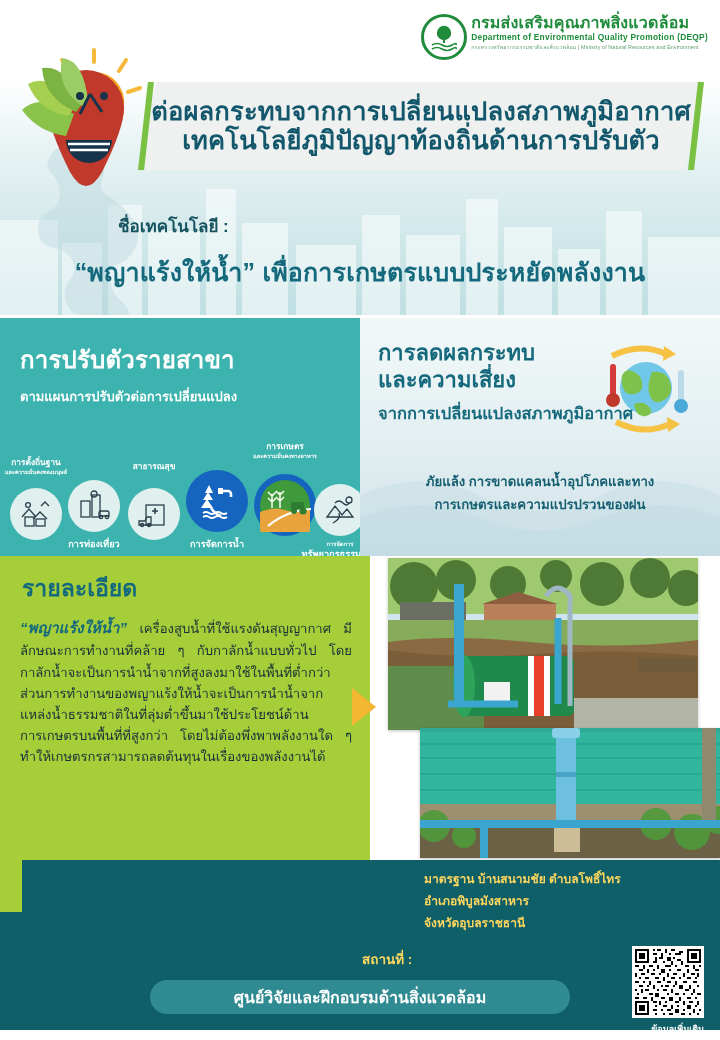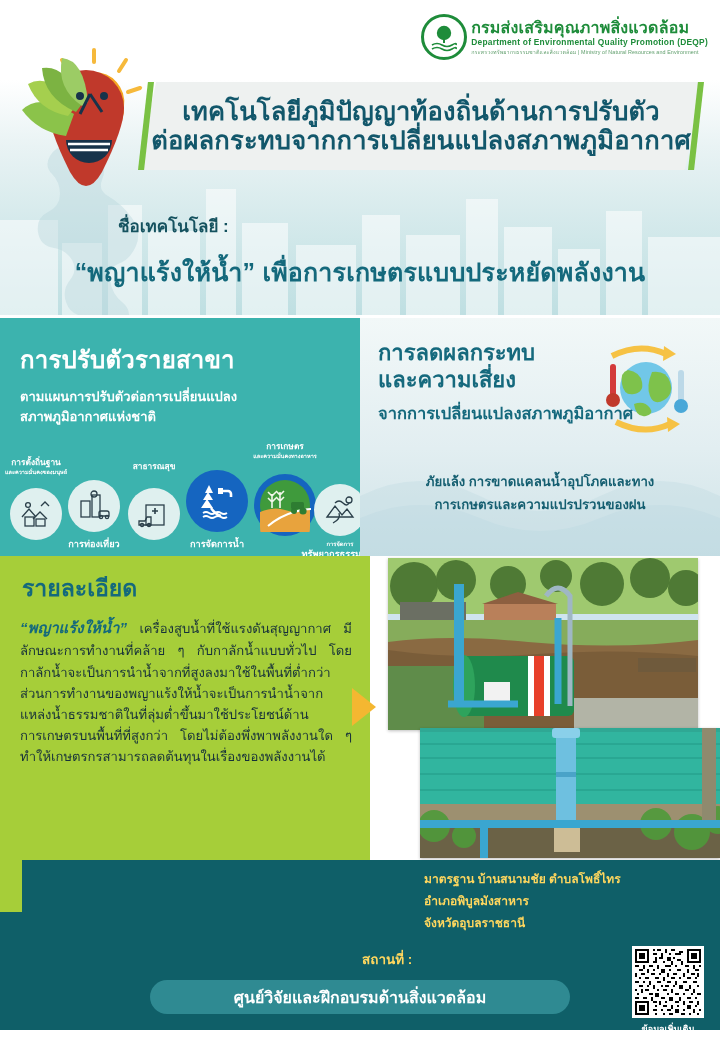--- a/index.html
+++ b/index.html
@@ -10,21 +10,21 @@
   }
   #poster { position: relative; width: 720px; height: 1040px; background: #ffffff; }
 
   
   .top-band {
     position: absolute; left: 0; top: 0; width: 720px; height: 190px;
     background: #ffffff;
   }
   .deqp-logo {
     position: absolute; right: 12px; top: 14px;
-    display: flex; align-items: center; gap: 4px;
+    display: flex; align-items: flex-start; gap: 4px;
   }
   .deqp-seal {
     width: 46px; height: 46px; border-radius: 50%;
     background: #ffffff; border: 3px solid #1e8c3a;
     display: flex; align-items: center; justify-content: center;
     flex: 0 0 auto;
   }
   .deqp-seal svg { display: block; }
   .deqp-text { line-height: 1.12; }
   .deqp-th { font-size: 16px; font-weight: bold; color: #1e8c3a; letter-spacing: .2px; }
@@ -180,21 +180,21 @@
   .place-lines {
     position: absolute; left: 424px; top: 868px; width: 230px;
     color: #ffd75e; font-size: 12px; font-weight: bold; line-height: 1.85;
   }
   .footer-pill {
     position: absolute; left: 150px; top: 980px; width: 420px; height: 34px;
     background: #2f8a92; border-radius: 17px;
     display: flex; align-items: center; justify-content: center;
     color: #ffffff; font-size: 16px; font-weight: bold;
   }
-  .qr-wrap { position: absolute; right: 16px; top: 946px; width: 72px; text-align: center; }
+  .qr-wrap { position: absolute; right: 16px; top: 946px; width: 72px; text-align: right; }
   .qr-box { width: 72px; height: 72px; background: #ffffff; padding: 3px; }
   .qr-cap { color: #ffffff; font-size: 9px; font-weight: bold; margin-top: 4px; }
 </style>
 </head>
 <body>
 
 <div id="poster">
 
   <div class="top-band">
     <div class="deqp-logo">
@@ -267,33 +267,32 @@
         <line x1="52" y1="106" x2="90" y2="106"></line>
       </g>
     </svg>
   </div>
 
   <div class="title-banner">
     <div class="sheet"></div>
     <div class="edge-l"></div>
     <div class="edge-r"></div>
     <div class="title-lines">
+      <div>ต่อผลกระทบจากการเปลี่ยนแปลงสภาพภูมิอากาศ</div>
       <div>เทคโนโลยีภูมิปัญญาท้องถิ่นด้านการปรับตัว</div>
-      <div>ต่อผลกระทบจากการเปลี่ยนแปลงสภาพภูมิอากาศ</div>
     </div>
   </div>
 
   <div class="tech-label">ชื่อเทคโนโลยี :</div>
   <div class="tech-name">“พญาแร้งให้น้ำ” เพื่อการเกษตรแบบประหยัดพลังงาน</div>
 
   <div class="panel-left">
     <h2>การปรับตัวรายสาขา</h2>
     <div class="sub">
       <div>ตามแผนการปรับตัวต่อการเปลี่ยนแปลง</div>
-      <div>สภาพภูมิอากาศแห่งชาติ</div>
     </div>
 
     <div class="sector-row">
 
       <div class="sector" style="left:4px; top:22px;">
         <div class="cap cap-top" style="position:absolute; top:-30px; left:-6px; width:64px;">
           <span>การตั้งถิ่นฐาน</span>
           <span class="small">และความมั่นคงของมนุษย์</span>
         </div>
         <div class="disc">

